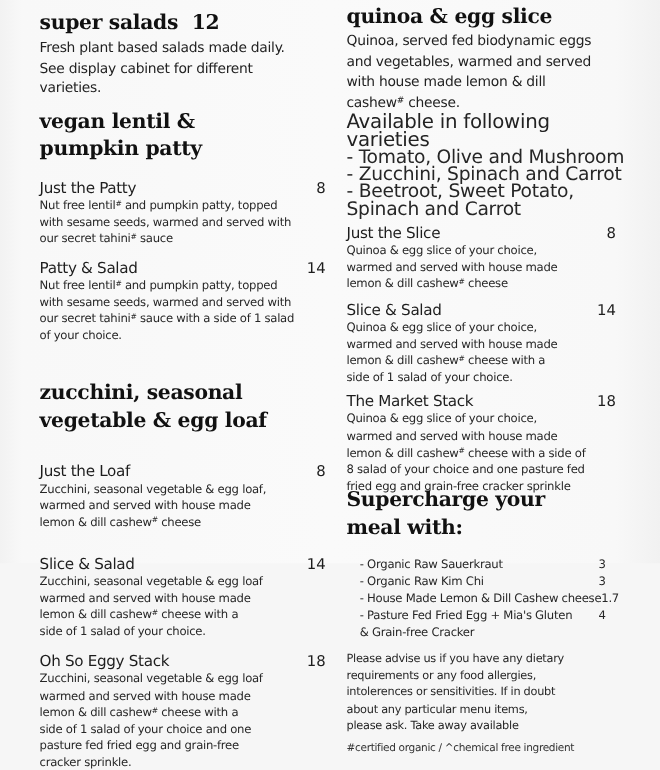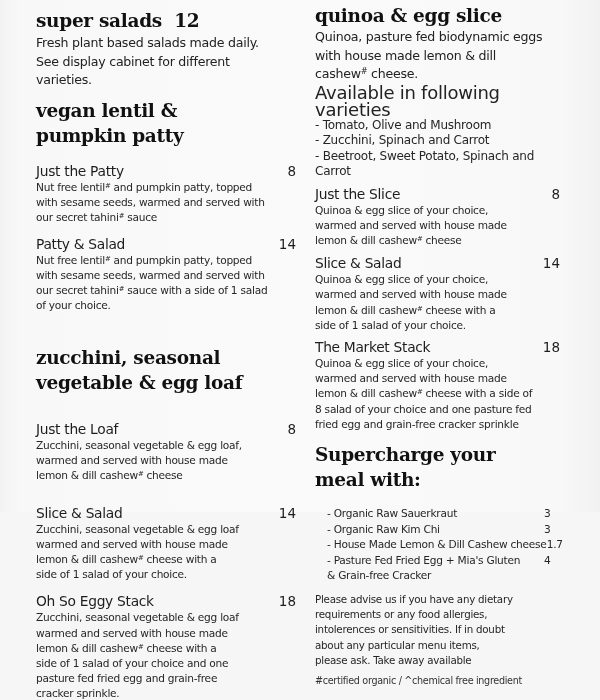--- a/index.html
+++ b/index.html
@@ -25,21 +25,21 @@
     letter-spacing: -0.3px;
   }
   .h-main { font-size: 18.5px; line-height: 23px; }
   .h-sec { font-size: 18.5px; line-height: 25px; }
 
   .intro { font-size: 12.6px; line-height: 18.5px; color: #222; letter-spacing: -0.25px; }
   .item-title-row { display: flex; justify-content: space-between; align-items: baseline; }
   .item-title { font-size: 13.8px; line-height: 18px; color: #1d1d1d; letter-spacing: -0.3px; }
   .item-price { font-size: 13.5px; line-height: 18px; color: #1d1d1d; }
   .item-desc { font-size: 10.6px; line-height: 15.2px; color: #262626; letter-spacing: -0.25px; }
-  .varieties { font-size: 12px; line-height: 15.5px; color: #262626; letter-spacing: -0.25px; }
+  .varieties { font-size: 17px; line-height: 15.5px; color: #262626; letter-spacing: -0.25px; }
   .avail { font-size: 18px; line-height: 17px; color: #222; letter-spacing: -0.25px; }
 
   .addons { font-size: 10.6px; line-height: 15.5px; color: #262626; letter-spacing: -0.25px; }
   .addon-row { display: flex; justify-content: space-between; }
   .addon-row .a-label { white-space: nowrap; }
   .addon-row .a-price { width: 26px; text-align: left; }
   .notice { font-size: 10.3px; line-height: 15.2px; color: #262626; letter-spacing: -0.25px; }
   .footnote { font-size: 9.6px; line-height: 13px; color: #333; letter-spacing: -0.3px; }
   sup { font-size: 65%; line-height: 0; vertical-align: 0.45em; }
 </style>
@@ -137,21 +137,22 @@
         </div>
       </div>
     </section>
   </div>
 
   <div class="col col-right">
 
     <section style="position:absolute; top:4px; left:0; width:255px;">
       <div class="slab h-main">quinoa &amp; egg slice</div>
       <div class="intro" style="margin-top:1px;">
-        <div>Quinoa, pasture fed biodynamic eggs</div>
+        <div>Quinoa, served fed biodynamic eggs</div>
+        <div>and vegetables, warmed and served</div>
         <div>with house made lemon &amp; dill</div>
         <div>cashew<sup>#</sup> cheese.</div>
       </div>
       <div class="avail">Available in following varieties</div>
       <div class="varieties">
         <div>- Tomato, Olive and Mushroom</div>
         <div>- Zucchini, Spinach and Carrot</div>
         <div>- Beetroot, Sweet Potato, Spinach and Carrot</div>
       </div>
 

